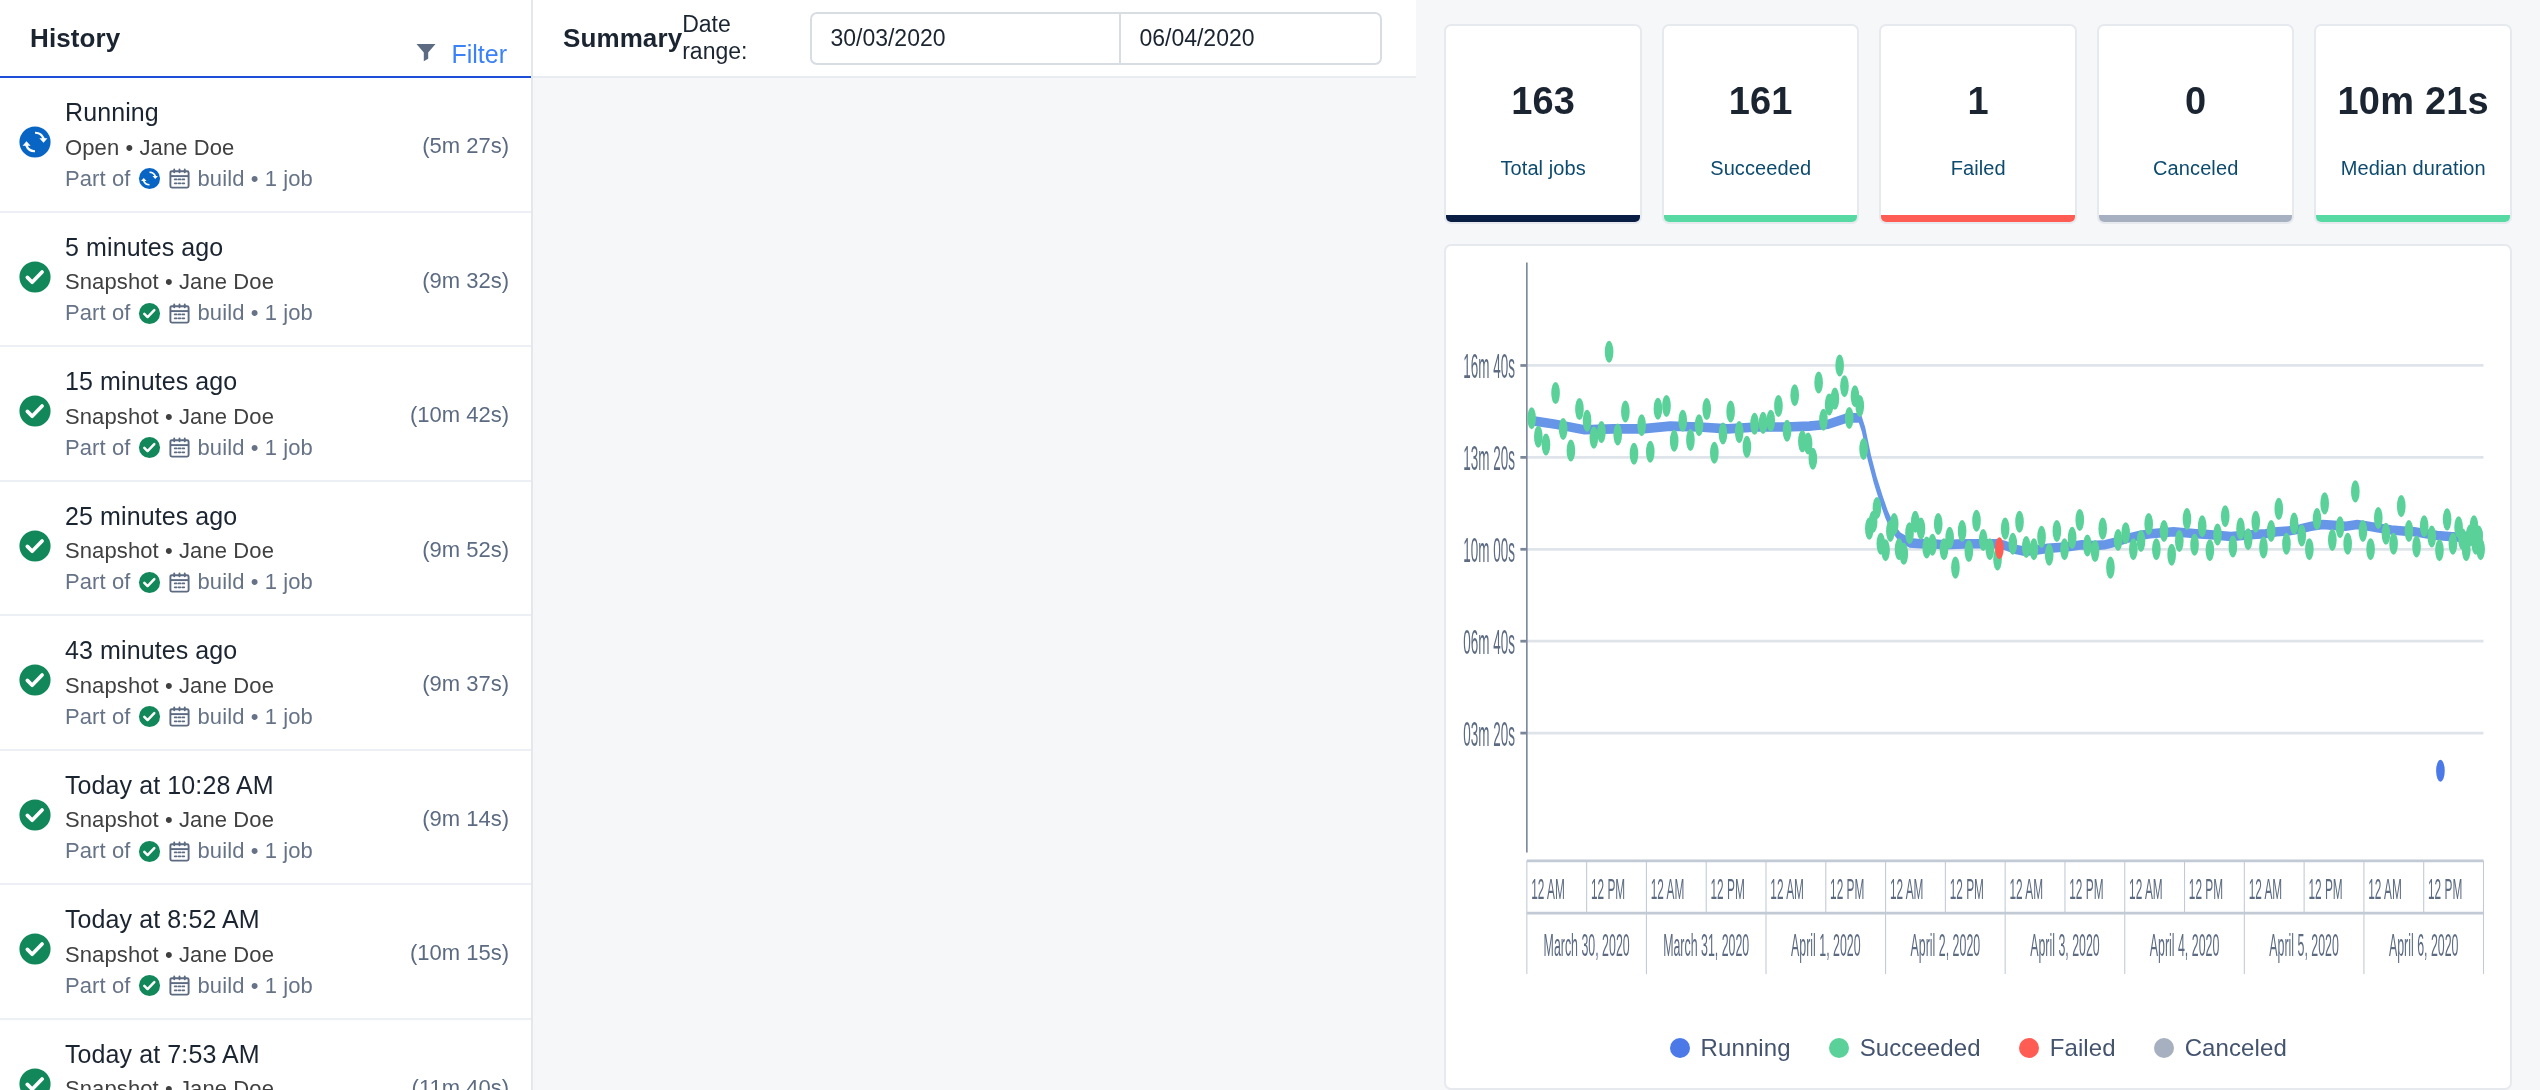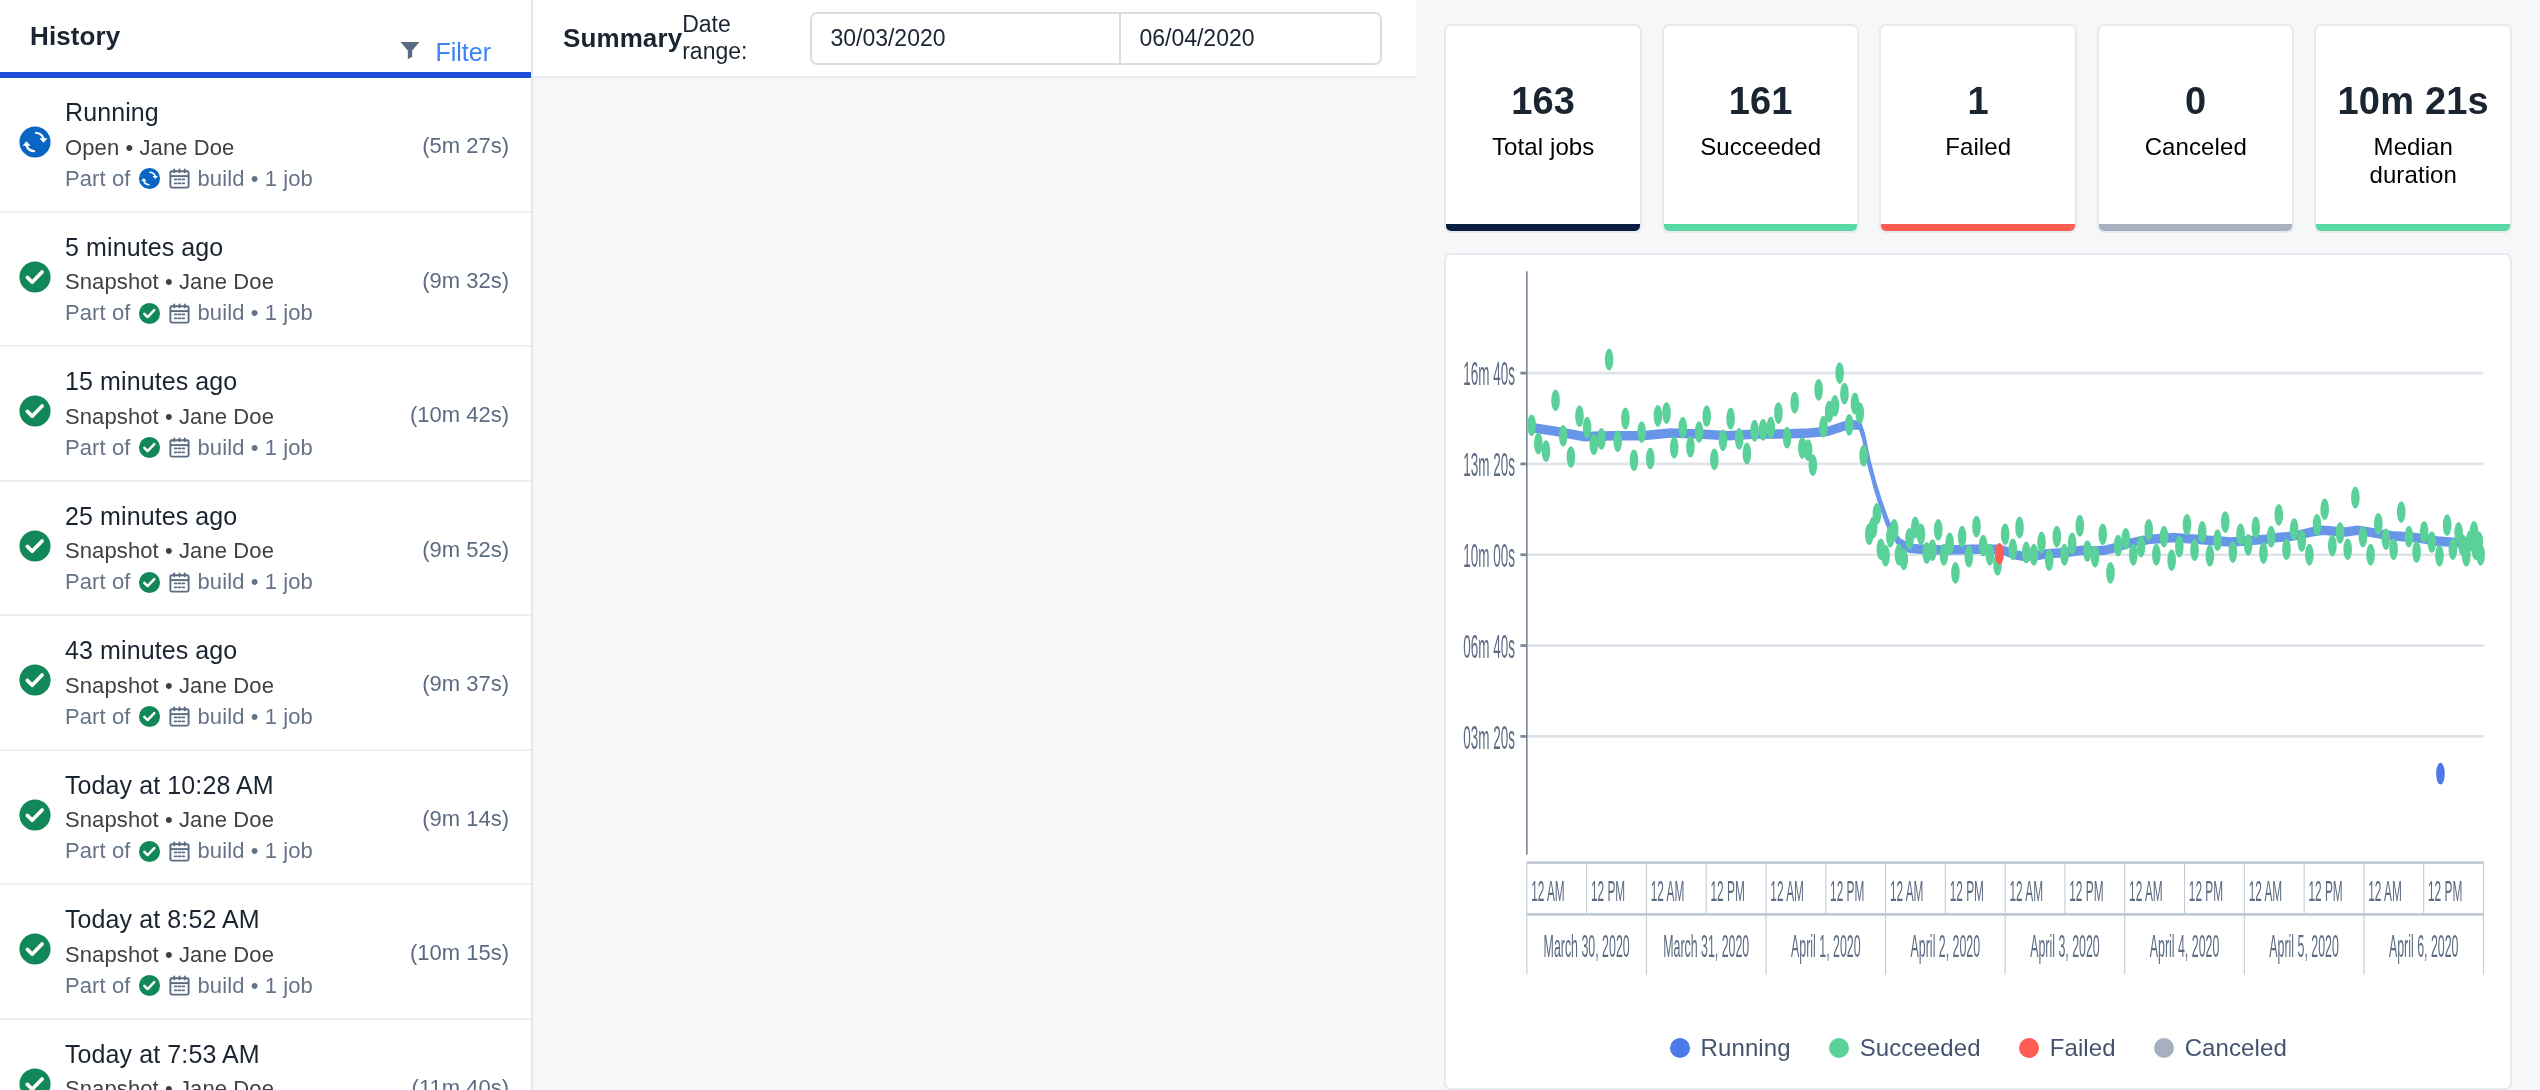--- a/index.html
+++ b/index.html
@@ -16,22 +16,22 @@
   .sidebar {
     width: 533px; height: 1090px;
     border-right: 2px solid #e4e7ec;
     background: #ffffff;
     display: flex; flex-direction: column;
     flex: 0 0 533px;
   }
   .sidebar-header {
     height: 78px; flex: 0 0 78px;
     display: flex; align-items: center; justify-content: space-between;
-    padding: 0 40px 0 30px;
-    border-bottom: 6px solid #1d4ed8;
+    padding: 0 24px 0 30px;
+    border-bottom: 2px solid #1d4ed8;
   }
   .sidebar-title { font-size: 26px; font-weight: 700; color: #1b2431; letter-spacing: .1px; }
   .filter-btn {
     display: flex; align-items: flex-start; gap: 13px;
     font-size: 25px; color: #3b82f6; cursor: pointer; margin-top: 32px;
   }
   .funnel { width: 24px; height: 24px; display:block; }
 
   .history-list { flex: 1; overflow: hidden; }
   .history-item {
@@ -75,21 +75,21 @@
   .content { flex: 1; padding: 24px 28px 0 28px; display: flex; flex-direction: column; gap: 20px; overflow: hidden; }
 
   
   .cards { display: flex; gap: 20px; }
   .card {
     flex: 1; background: #fff; border: 2px solid #e6e9ee;
     border-radius: 7px; position: relative;
     padding: 54px 10px 42px; text-align: center; overflow: hidden;
   }
   .card-value { font-size: 38px; font-weight: 700; color: #1b2431; letter-spacing: .2px; }
-  .card-label { font-size: 24px; color: #000000; margin-top: 10px; letter-spacing: .1px; }
+  .card-label { font-size: 20px; color: #0c4a6e; margin-top: 34px; letter-spacing: .1px; }
   .card-accent { position: absolute; left: 0; right: 0; bottom: 0; height: 7px; }
 
   
   .chart-panel {
     background: #fff; border: 2px solid #e6e9ee; border-radius: 7px;
     flex: 1; display: flex; flex-direction: column; min-height: 0;
   }
   .chart-head {
     display: flex; align-items: center; justify-content: space-between;
     padding: 26px 30px 22px 30px;

